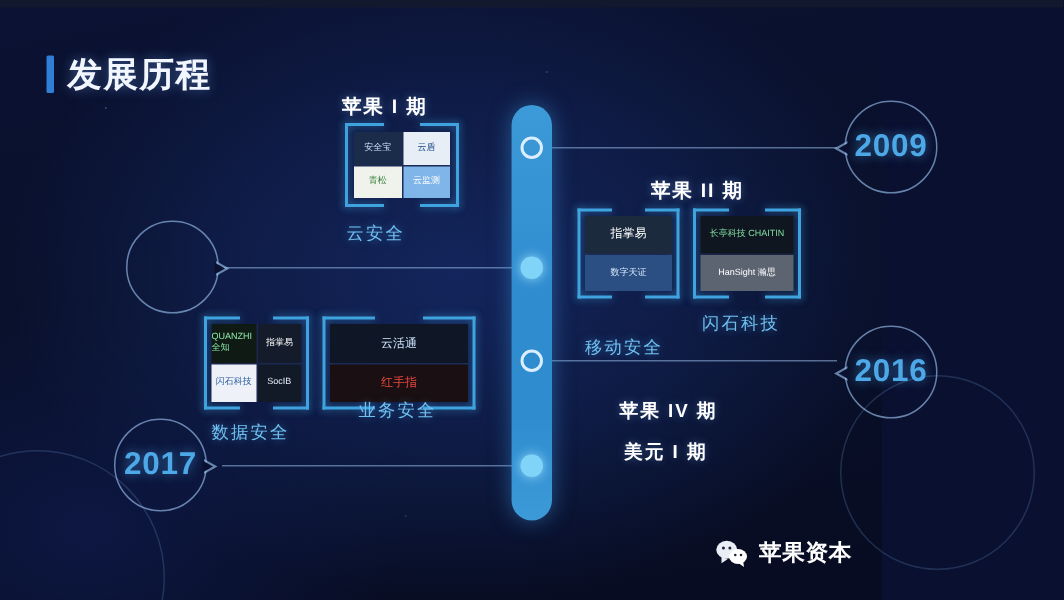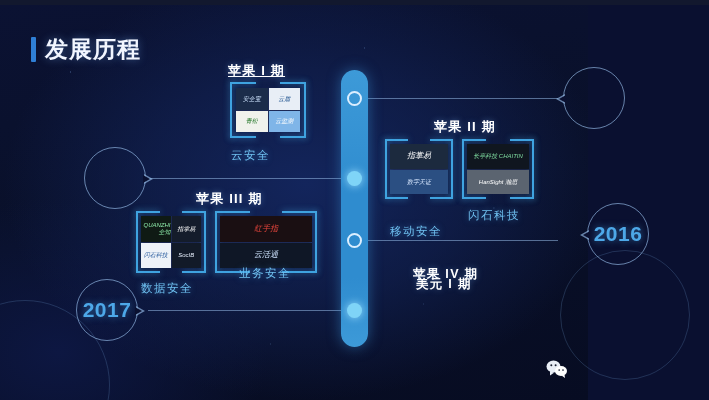--- a/index.html
+++ b/index.html
@@ -79,21 +79,21 @@
   .frame .edge { position: absolute; background: #3fa3e0; box-shadow: 0 0 6px rgba(70,170,230,.7); }
   .frame .e-tl-h { left:0; top:0; height:2px; width:34%; }
   .frame .e-tr-h { right:0; top:0; height:2px; width:34%; }
   .frame .e-bl-h { left:0; bottom:0; height:2px; width:34%; }
   .frame .e-br-h { right:0; bottom:0; height:2px; width:34%; }
   .frame .e-l-v  { left:0; top:0; width:2px; height:100%; }
   .frame .e-r-v  { right:0; top:0; width:2px; height:100%; }
 
   .logogrid { position: absolute; display: grid; gap: 1px; background: rgba(255,255,255,.05); }
   .logo { display:flex; align-items:center; justify-content:center; overflow:hidden;
-          font-size: 6px; color:#fff; text-align:right; line-height:1.05;font-style:italic; }
+          font-size: 6px; color:#fff; text-align:left; line-height:1.05; }
 
   
   .bstack { position: absolute; color: #ffffff; font-size: 12.5px; font-weight: bold;
             letter-spacing: 1.3px; white-space: nowrap; text-shadow: 0 0 6px rgba(130,190,255,.35); }
 
   
   #watermark { position: absolute; right: 20px; bottom: 22px; display:flex; align-items:center; gap:7px; }
   #watermark .wm-text { color:#ffffff; font-size: 15px; font-weight: bold; letter-spacing:.5px; }
 
   
@@ -118,39 +118,40 @@
   <div class="conn" style="left:368px; top:240px; width:190px;"></div>
   <div class="conn" style="left:148px; top:310px; width:196px;"></div>
 
   <div id="timeline-bar"></div>
   <div class="tl-node ring" style="top:91px;"></div>
   <div class="tl-node dot" style="top:171px;"></div>
   <div class="tl-node ring" style="top:233px;"></div>
   <div class="tl-node dot" style="top:303px;"></div>
 
   <div class="year" style="left:563px; top:67px;">
+    <span>2009</span>
     <i class="notch left"></i>
     <i class="notch-in left"></i>
   </div>
   <div class="year" style="left:84px; top:147px;">
     <i class="notch right"></i>
     <i class="notch-in right"></i>
   </div>
-  <div class="year" style="left:563px; top:203px;margin-left:24px;">
+  <div class="year" style="left:563px; top:217px;">
     <span>2016</span>
     <i class="notch left"></i>
     <i class="notch-in left"></i>
   </div>
   <div class="year" style="left:76px; top:279px;">
     <span>2017</span>
     <i class="notch right"></i>
     <i class="notch-in right"></i>
   </div>
 
-  <div class="phase-title" style="left:228px; top:62px;text-decoration:underline;">苹果 I 期</div>
+  <div class="phase-title" style="left:228px; top:62px;">苹果 I 期</div>
   <div class="frame" style="left:230px; top:82px; width:76px; height:56px;">
     <i class="edge e-tl-h"></i>
       <i class="edge e-tr-h"></i>
     <i class="edge e-bl-h"></i>
       <i class="edge e-br-h"></i>
     <i class="edge e-l-v"></i>
       <i class="edge e-r-v"></i>
   </div>
   <div class="logogrid" style="left:236px; top:88px; width:64px; height:44px; grid-template-columns:1fr 1fr; grid-template-rows:1fr 1fr;">
     <div class="logo" style="background:#1b2c4a;color:#cfe4ff">安全宝</div>
@@ -182,21 +183,20 @@
       <i class="edge e-br-h"></i>
     <i class="edge e-l-v"></i>
       <i class="edge e-r-v"></i>
   </div>
   <div class="logogrid" style="left:467px; top:144px; width:62px; height:50px; grid-template-columns:1fr; grid-template-rows:1fr 1fr;">
     <div class="logo" style="background:#10161f;color:#7fdca0">长亭科技 CHAITIN</div>
     <div class="logo" style="background:#5b6470;color:#ffffff">HanSight 瀚思</div>
   </div>
   <div class="cat-label" style="left:468px; top:208px;">闪石科技</div>
 
-  <div class="phase-title" style="left:196px; top:190px;">苹果 III 期</div>
   <div class="frame" style="left:136px; top:211px; width:70px; height:62px;">
     <i class="edge e-tl-h"></i>
       <i class="edge e-tr-h"></i>
     <i class="edge e-bl-h"></i>
       <i class="edge e-br-h"></i>
     <i class="edge e-l-v"></i>
       <i class="edge e-r-v"></i>
   </div>
   <div class="logogrid" style="left:141px; top:216px; width:60px; height:52px; grid-template-columns:1fr 1fr; grid-template-rows:1fr 1fr;">
     <div class="logo" style="background:#0f1a14;color:#8ce8a8">QUANZHI 全知</div>
@@ -208,33 +208,34 @@
 
   <div class="frame" style="left:215px; top:211px; width:102px; height:62px;">
     <i class="edge e-tl-h"></i>
       <i class="edge e-tr-h"></i>
     <i class="edge e-bl-h"></i>
       <i class="edge e-br-h"></i>
     <i class="edge e-l-v"></i>
       <i class="edge e-r-v"></i>
   </div>
   <div class="logogrid" style="left:220px; top:216px; width:92px; height:52px; grid-template-columns:1fr; grid-template-rows:1fr 1fr;">
+    <div class="logo" style="background:#0f1726;color:#cfe4ff;font-size:8px">云活通</div>
     <div class="logo" style="background:#1a0f12;color:#e8453c;font-size:8px">红手指</div>
-    <div class="logo" style="background:#0f1726;color:#cfe4ff;font-size:8px">云活通</div>
   </div>
   <div class="cat-label" style="left:239px; top:266px;">业务安全</div>
 
   <div class="bstack" style="left:413px; top:266px;">苹果 IV 期</div>
-  <div class="bstack" style="left:416px; top:276px;">美元 I 期</div>
+  <div class="bstack" style="left:416px; top:293px;">美元 I 期</div>
 
   <div id="watermark">
     <svg width="22" height="18" viewBox="0 0 22 18">
       <ellipse cx="7.5" cy="6.5" rx="7" ry="6" fill="#e9eef6"></ellipse>
       <polygon points="4,11 4,15.5 8,12.8" fill="#e9eef6"></polygon>
       <ellipse cx="15" cy="11" rx="6" ry="5" fill="#ffffff"></ellipse>
       <polygon points="18.5,14.5 19,18 15.5,15.5" fill="#ffffff"></polygon>
       <circle cx="5.3" cy="5.3" r="1" fill="#1b2233"></circle>
       <circle cx="9.6" cy="5.3" r="1" fill="#1b2233"></circle>
       <circle cx="13.2" cy="10" r=".85" fill="#1b2233"></circle>
       <circle cx="17" cy="10" r=".85" fill="#1b2233"></circle>
     </svg>
+    <span class="wm-text">苹果资本</span>
   </div>
 </div>
 
 </body></html>

